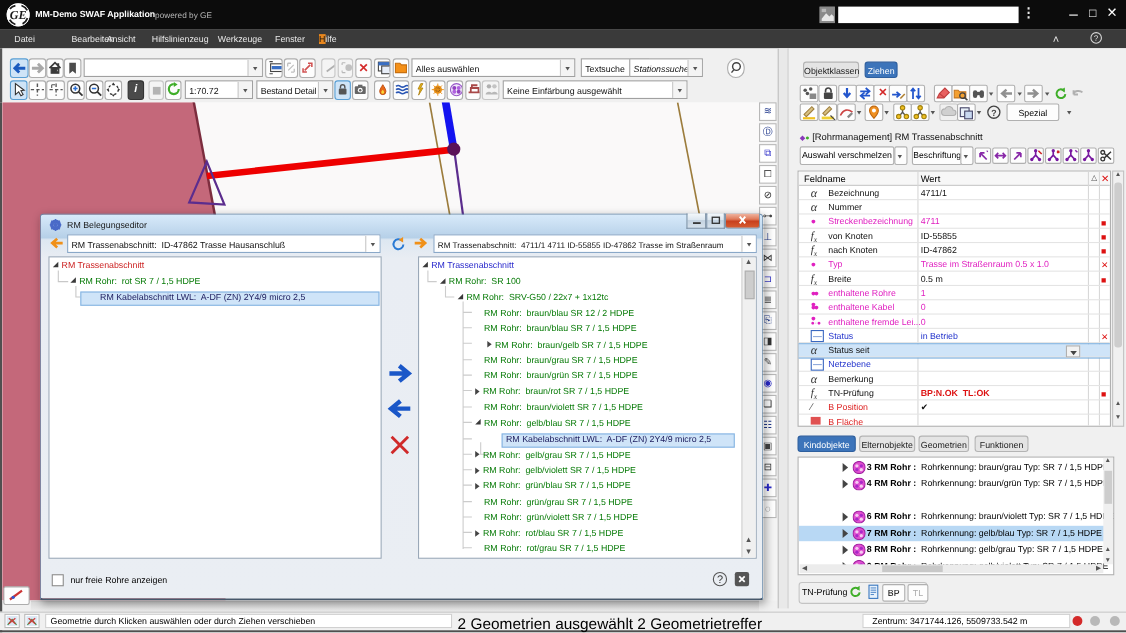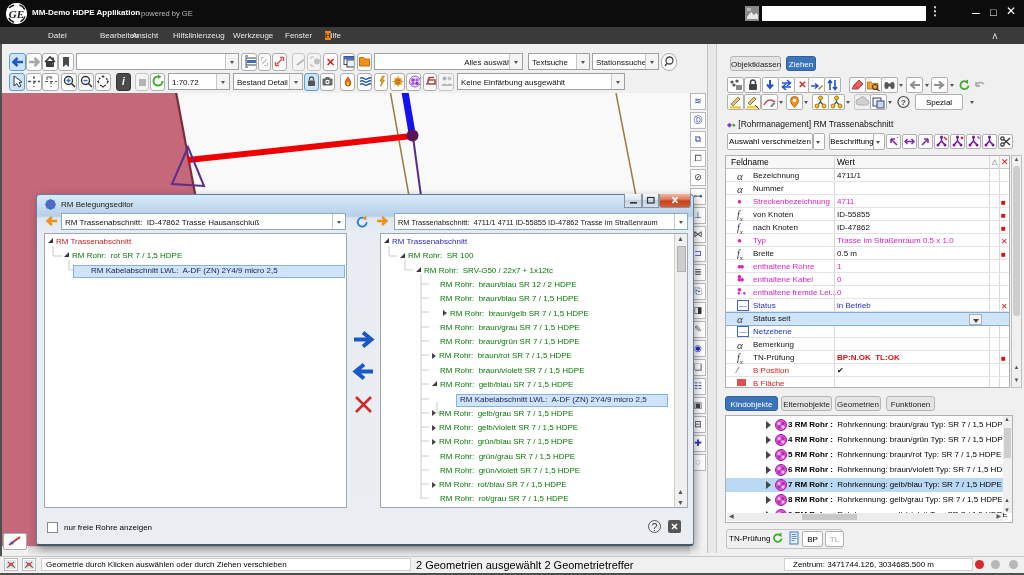--- a/index.html
+++ b/index.html
@@ -12,21 +12,21 @@
 #gecirc { left:6px; top:3px; width:21px; height:21px; border-radius:50%; background:#fff; color:#222; }
 #apptitle { left:32px; top:8px; color:#fff; font-weight:bold; font-size:8px; }
 #poweredby { left:141px; top:9px; color:#b8b8b8; font-size:7.5px; }
 #tbimg { left:745px; top:6px; width:14px; height:15px; background:#8a8a8a; }
 #tbsearch { left:762px; top:6px; width:164px; height:15px; background:#fff; }
 #tbdots { left:929px; top:4px; color:#e8e8e8; font-size:12px; font-weight:bold; }
 .wbtn { top:4px; color:#fff; font-size:14px; }
 
 
 #menubar { left:0; top:27px; width:1024px; height:17px; background:#3a3a3a; color:#e8e8e8; }
-#menubar span.mi { position:absolute; top:4px; font-size:8px;margin-left:35px; }
+#menubar span.mi { position:absolute; top:4px; font-size:8px; }
 
 
 #toolband { left:0; top:44px; width:1024px; height:49px; background:#f0f0f0; border-left:2px solid #565656; }
 .tbtn { position:absolute; height:18px; background:#fdfdfd; border:1px solid #adadad; border-radius:3px; }
 .tbtn.sel { background:#cfe4f7; border-color:#5a9fd4; }
 .tbtn.flat { background:#f4f4f4; border-color:#c6c6c6; }
 .combo { position:absolute; height:17px; background:#fff; border:1px solid #a0a0a0; font-size:8px; color:#111; padding:2px 0 0 4px; white-space:nowrap; overflow:hidden; }
 .combo { padding:4px 0 0 3px; } .combo .da { position:absolute; right:0; top:0; bottom:0; width:13px; border-left:1px solid #c8c8c8; background:#f4f4f4; }
 .da:after { content:""; position:absolute; left:4px; top:7px; border:2.5px solid transparent; border-top:3.5px solid #555; }
 .ico { position:absolute; font-size:12px; line-height:16px; width:100%; text-align:center; }
@@ -83,21 +83,21 @@
 <body>
 
 <div class="abs" id="titlebar"></div>
 <div class="abs" id="gecirc">
   <svg width="21" height="21" viewBox="0 0 21 21">
     <circle cx="10.5" cy="10.5" r="10.5" fill="#fff"></circle>
     <text x="10.5" y="14.5" font-family="Liberation Serif" font-style="italic" font-weight="bold" font-size="11" fill="#1a1a1a" text-anchor="middle">GE</text>
     <path d="M3 5 A9.5 9.5 0 0 1 8 2.2 M13.5 2 A9.5 9.5 0 0 1 18.8 6.5 M19 13.5 A9.5 9.5 0 0 1 14.5 18.7 M8 19.3 A9.5 9.5 0 0 1 2.8 15" stroke="#1a1a1a" stroke-width="1.6" fill="none"></path>
   </svg>
 </div>
-<div class="abs" id="apptitle">MM-Demo HDPE Applikation</div>
+<div class="abs" id="apptitle">MM-Demo SWAF Applikation</div>
 <div class="abs" id="poweredby">powered by GE</div>
 <div class="abs" id="tbimg"><svg width="14" height="15">
       <rect x="0" y="0" width="14" height="15" fill="#8a8a8a"></rect>
       <path d="M2 11 L6 6 L9 9 L11 7 L13 9 L13 13 L2 13 Z" fill="#e8e8e8"></path>
       <rect x="2" y="2" width="4" height="3" fill="#b8b8b8"></rect>
     </svg></div>
 <div class="abs" id="tbsearch"></div>
 <div class="abs" id="tbdots">⋮</div>
 <div class="abs wbtn" style="left:972px;">–</div>
 <div class="abs wbtn" style="left:990px; font-size:11px; top:6px;">□</div>
@@ -183,23 +183,23 @@
         <rect x="3" y="2.5" width="10" height="8" fill="#fff" stroke="#444"></rect>
         <rect x="3" y="2.5" width="10" height="3" fill="#3a6fc4"></rect>
         <rect x="6" y="6" width="10" height="7" fill="#e8eef8" stroke="#444"></rect>
       </svg>
     </div>
   <div class="tbtn" style="left:357px; top:53px; width:15px;">
       <svg class="ico" width="13" height="15">
         <path d="M1.5 12 L1.5 3.5 L5.5 3.5 L7 5 L11.5 5 L11.5 12 Z" fill="#f49018" stroke="#c87010"></path>
       </svg>
     </div>
-  <div class="combo" style="left:374px; top:53px; width:149px;text-align:right;">Alles auswählen<div class="da"></div></div>
+  <div class="combo" style="left:374px; top:53px; width:149px;">Alles auswählen<div class="da"></div></div>
   <div class="combo" style="left:528px; top:53px; width:62px;">Textsuche<div class="da"></div></div>
-  <div class="combo" style="left:592px; top:53px; width:67px;">Stationssuche<div class="da"></div></div>
+  <div class="combo" style="left:572px; top:53px; width:67px;font-style:italic;">Stationssuche<div class="da"></div></div>
   <div class="tbtn" style="left:661px; top:53px; width:16px; border-radius:8px;">
       <svg class="ico" width="14" height="15">
         <circle cx="7.5" cy="6.5" r="3.5" fill="none" stroke="#444" stroke-width="1.3"></circle>
         <line x1="5" y1="9.5" x2="3" y2="12" stroke="#444" stroke-width="1.3"></line>
       </svg>
     </div>
 </div>
 <div id="row2">
   <div class="tbtn sel" style="left:9px; top:73px; width:16px;">
       <svg class="ico" width="14" height="15">
@@ -667,31 +667,20 @@
   <span style="position:absolute; left:40px; top:3px; width:0; height:0; border-top:4px solid transparent; border-bottom:4px solid transparent; border-left:5px solid #444;"></span>
   <svg style="position:absolute; left:49px; top:1px;" width="12" height="12">
         <circle cx="6" cy="6" r="5.5" fill="#e050d0" stroke="#a020a0"></circle>
         <circle cx="4" cy="4.5" r="1.5" fill="#fff" opacity="0.7"></circle>
         <circle cx="8" cy="4.5" r="1.5" fill="#a828c8"></circle>
         <circle cx="4" cy="8" r="1.5" fill="#a828c8"></circle>
         <circle cx="8" cy="8" r="1.5" fill="#fff" opacity="0.7"></circle>
       </svg>
   <span style="position:absolute; left:62px; top:2px;"><b>4 RM Rohr :</b> &nbsp;Rohrkennung: braun/grün Typ: SR 7 / 1,5 HDPE</span>
 </div>
-<div class="krow" style="top:32px;">
-  <span style="position:absolute; left:40px; top:3px; width:0; height:0; border-top:4px solid transparent; border-bottom:4px solid transparent; border-left:5px solid #444;"></span>
-  <svg style="position:absolute; left:49px; top:1px;" width="12" height="12">
-        <circle cx="6" cy="6" r="5.5" fill="#e050d0" stroke="#a020a0"></circle>
-        <circle cx="4" cy="4.5" r="1.5" fill="#fff" opacity="0.7"></circle>
-        <circle cx="8" cy="4.5" r="1.5" fill="#a828c8"></circle>
-        <circle cx="4" cy="8" r="1.5" fill="#a828c8"></circle>
-        <circle cx="8" cy="8" r="1.5" fill="#fff" opacity="0.7"></circle>
-      </svg>
-  <span style="position:absolute; left:62px; top:2px;"><b>5 RM Rohr :</b> &nbsp;Rohrkennung: braun/rot Typ: SR 7 / 1,5 HDPE</span>
-</div>
 <div class="krow" style="top:47px;">
   <span style="position:absolute; left:40px; top:3px; width:0; height:0; border-top:4px solid transparent; border-bottom:4px solid transparent; border-left:5px solid #444;"></span>
   <svg style="position:absolute; left:49px; top:1px;" width="12" height="12">
         <circle cx="6" cy="6" r="5.5" fill="#e050d0" stroke="#a020a0"></circle>
         <circle cx="4" cy="4.5" r="1.5" fill="#fff" opacity="0.7"></circle>
         <circle cx="8" cy="4.5" r="1.5" fill="#a828c8"></circle>
         <circle cx="4" cy="8" r="1.5" fill="#a828c8"></circle>
         <circle cx="8" cy="8" r="1.5" fill="#fff" opacity="0.7"></circle>
       </svg>
   <span style="position:absolute; left:62px; top:2px;"><b>6 RM Rohr :</b> &nbsp;Rohrkennung: braun/violett Typ: SR 7 / 1,5 HDPE</span>
@@ -749,22 +738,22 @@
         <rect x="1" y="1" width="10" height="9" fill="#dce8f4"></rect>
         <path d="M2 9 L6 4 L10 9" stroke="#3a8a3a" fill="none"></path>
         <path d="M3 3 L9 8 M9 3 L3 8" stroke="#d04040" stroke-width="1.2"></path>
       </svg></div>
   <div class="abs" style="left:22px; top:558px; width:14px; height:13px; border:1px solid #b8b8b8; background:#fff;"><svg width="12" height="11">
         <rect x="1" y="1" width="10" height="9" fill="#dce8f4"></rect>
         <path d="M2 9 L6 4 L10 9" stroke="#3a8a3a" fill="none"></path>
         <path d="M3 3 L9 8 M9 3 L3 8" stroke="#d04040" stroke-width="1.2"></path>
       </svg></div>
   <div class="sbox" style="left:41px; top:558px; width:370px;">Geometrie durch Klicken auswählen oder durch Ziehen verschieben</div>
-  <div class="abs" style="left:416px; top:559px; font-size:11px; white-space:nowrap;">2 Geometrien ausgewählt 2 Geometrietreffer</div>
-  <div class="sbox" style="left:784px; top:558px; width:189px; padding-left:8px;">Zentrum: 3471744.126, 3034685.500  m</div>
+  <div class="abs" style="left:416px; top:559px; font-size:14px; white-space:nowrap;">2 Geometrien ausgewählt 2 Geometrietreffer</div>
+  <div class="sbox" style="left:784px; top:558px; width:189px; padding-left:8px;">Zentrum: 3471744.126, 5509733.542  m</div>
   <div class="dot" style="left:975px; top:560px; background:#d42a2a;"></div>
   <div class="dot" style="left:991px; top:560px; background:#b8b8b8;"></div>
   <div class="dot" style="left:1009px; top:560px; background:#b8b8b8;"></div>
 </div>
 
 <div class="abs" id="dialog"></div>
 
 <div id="dlgcontent">
 
   <div class="abs" style="left:45px; top:199px; width:11px; height:11px;"><svg width="11" height="11">

